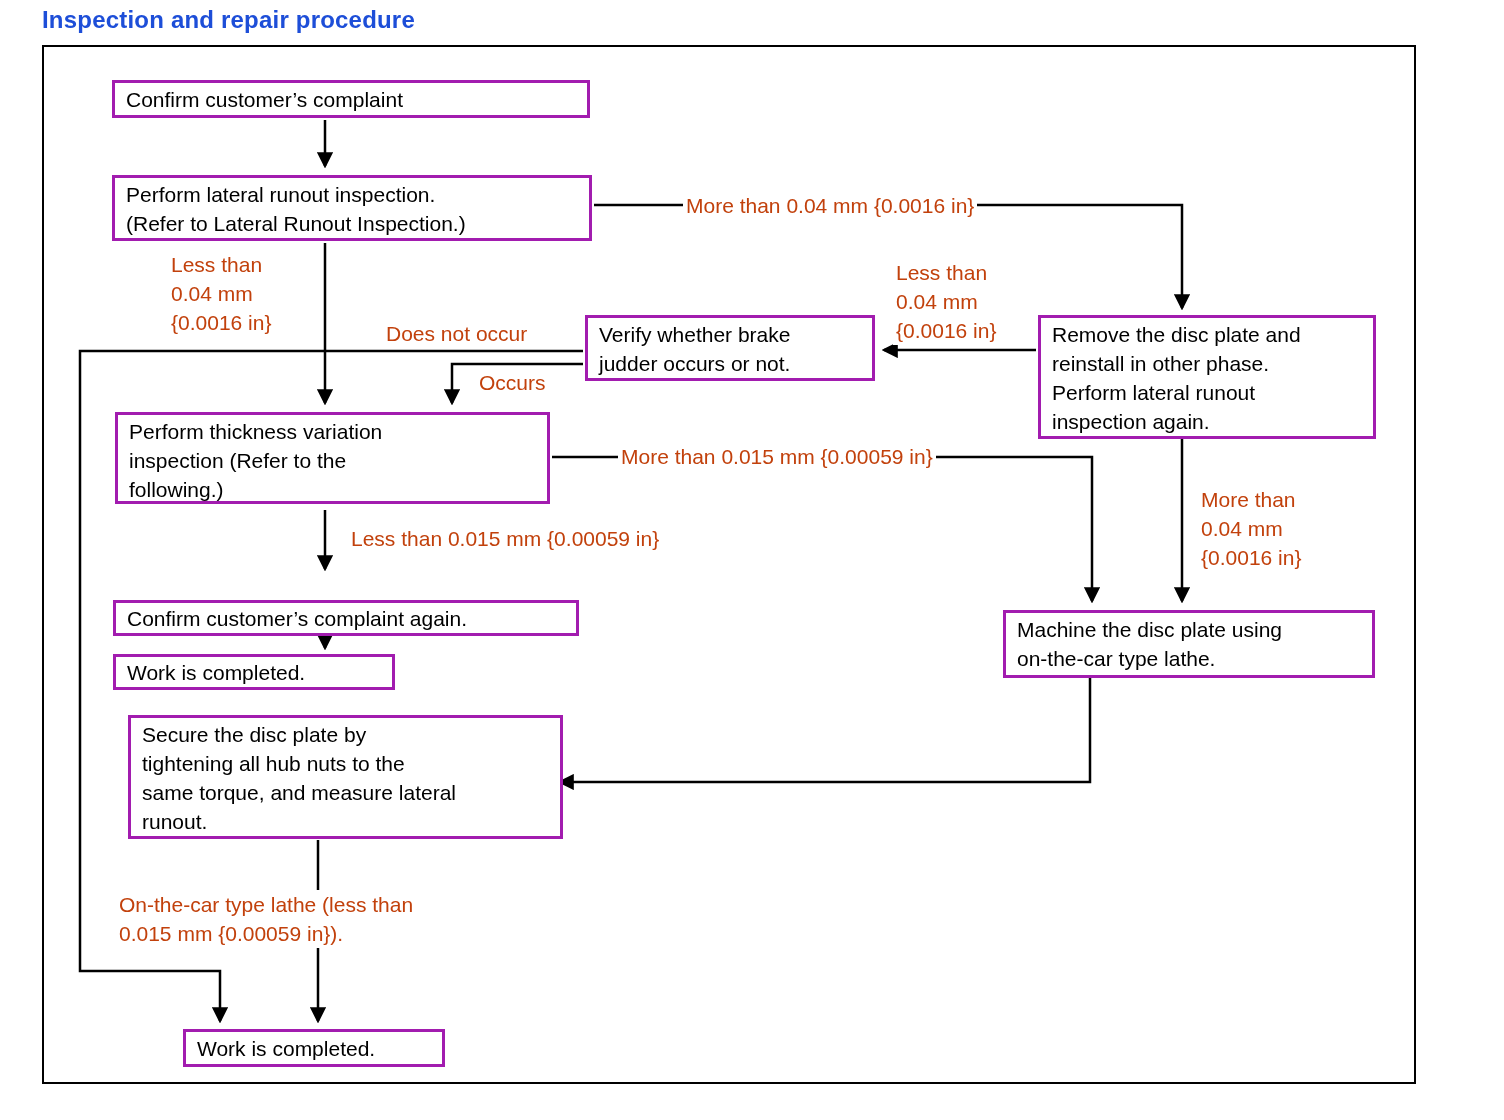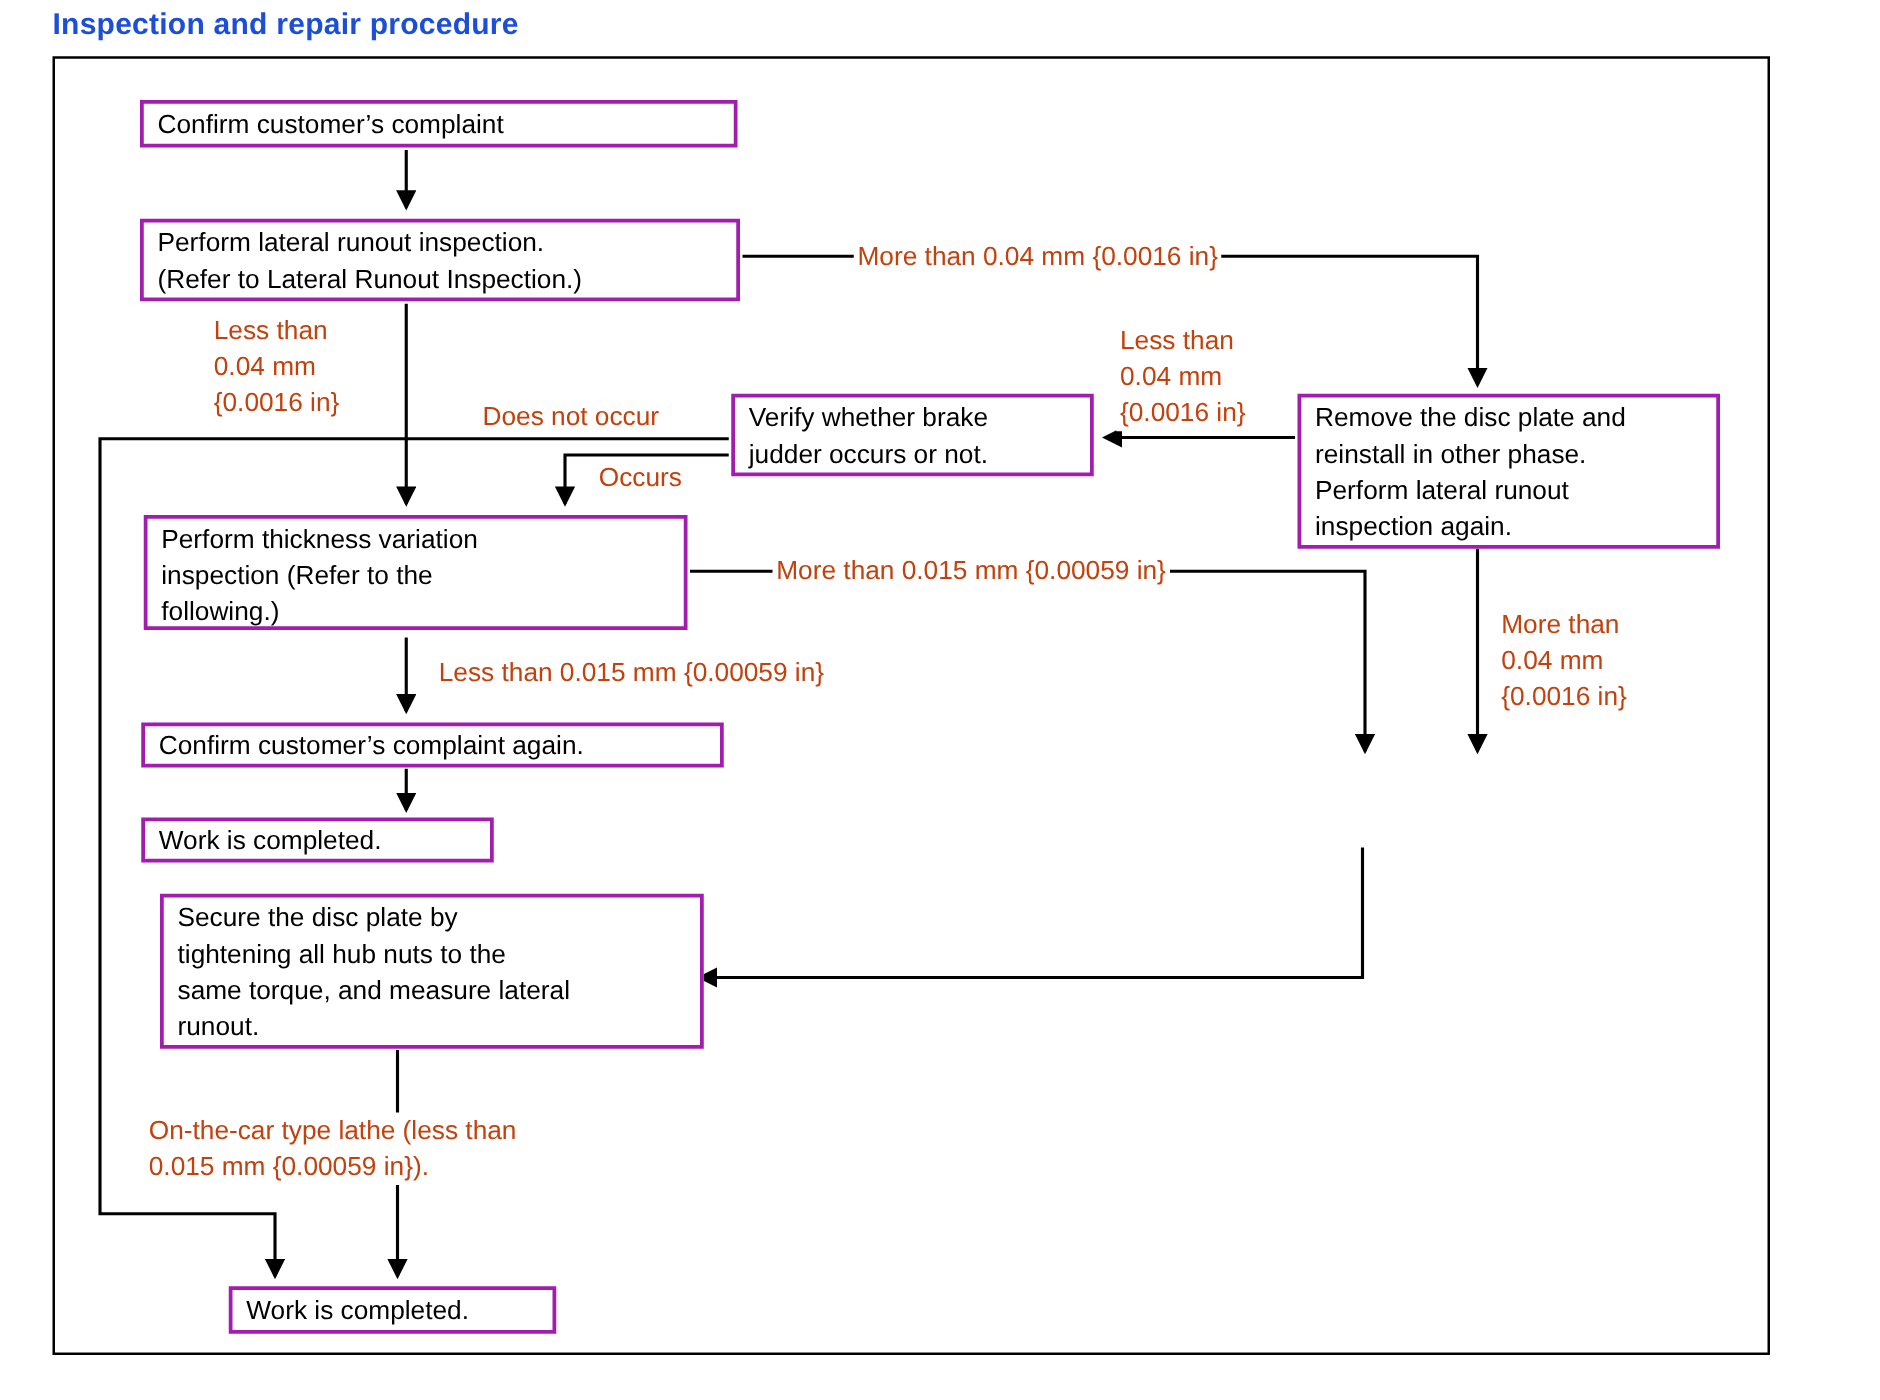--- a/index.html
+++ b/index.html
@@ -104,23 +104,25 @@
 (Refer to Lateral Runout Inspection.)</div>
   <div class="node" style="left:585px;top:315px;width:290px;height:66px;">Verify whether brake
 judder occurs or not.</div>
   <div class="node" style="left:1038px;top:315px;width:338px;height:124px;">Remove the disc plate and
 reinstall in other phase.
 Perform lateral runout
 inspection again.</div>
   <div class="node" style="left:115px;top:412px;width:435px;height:92px;">Perform thickness variation
 inspection (Refer to the
 following.)</div>
-  <div class="node" style="left:113px;top:578px;width:466px;height:36px;padding-top:1px;">Confirm customer’s complaint again.</div>
+  <div class="node" style="left:113px;top:600px;width:466px;height:36px;padding-top:1px;">Confirm customer’s complaint again.</div>
   <div class="node" style="left:113px;top:654px;width:282px;height:36px;padding-top:1px;">Work is completed.</div>
   <div class="node" style="left:128px;top:715px;width:435px;height:124px;">Secure the disc plate by
 tightening all hub nuts to the
 same torque, and measure lateral
 runout.</div>
+  <div class="node" style="left:1003px;top:610px;width:372px;height:68px;">Machine the disc plate using
+on-the-car type lathe.</div>
   <div class="node" style="left:183px;top:1029px;width:262px;height:38px;">Work is completed.</div>
 
   <div class="figure-code">DPE411ZW1023</div>
 
 </div>
 
 </body></html>

